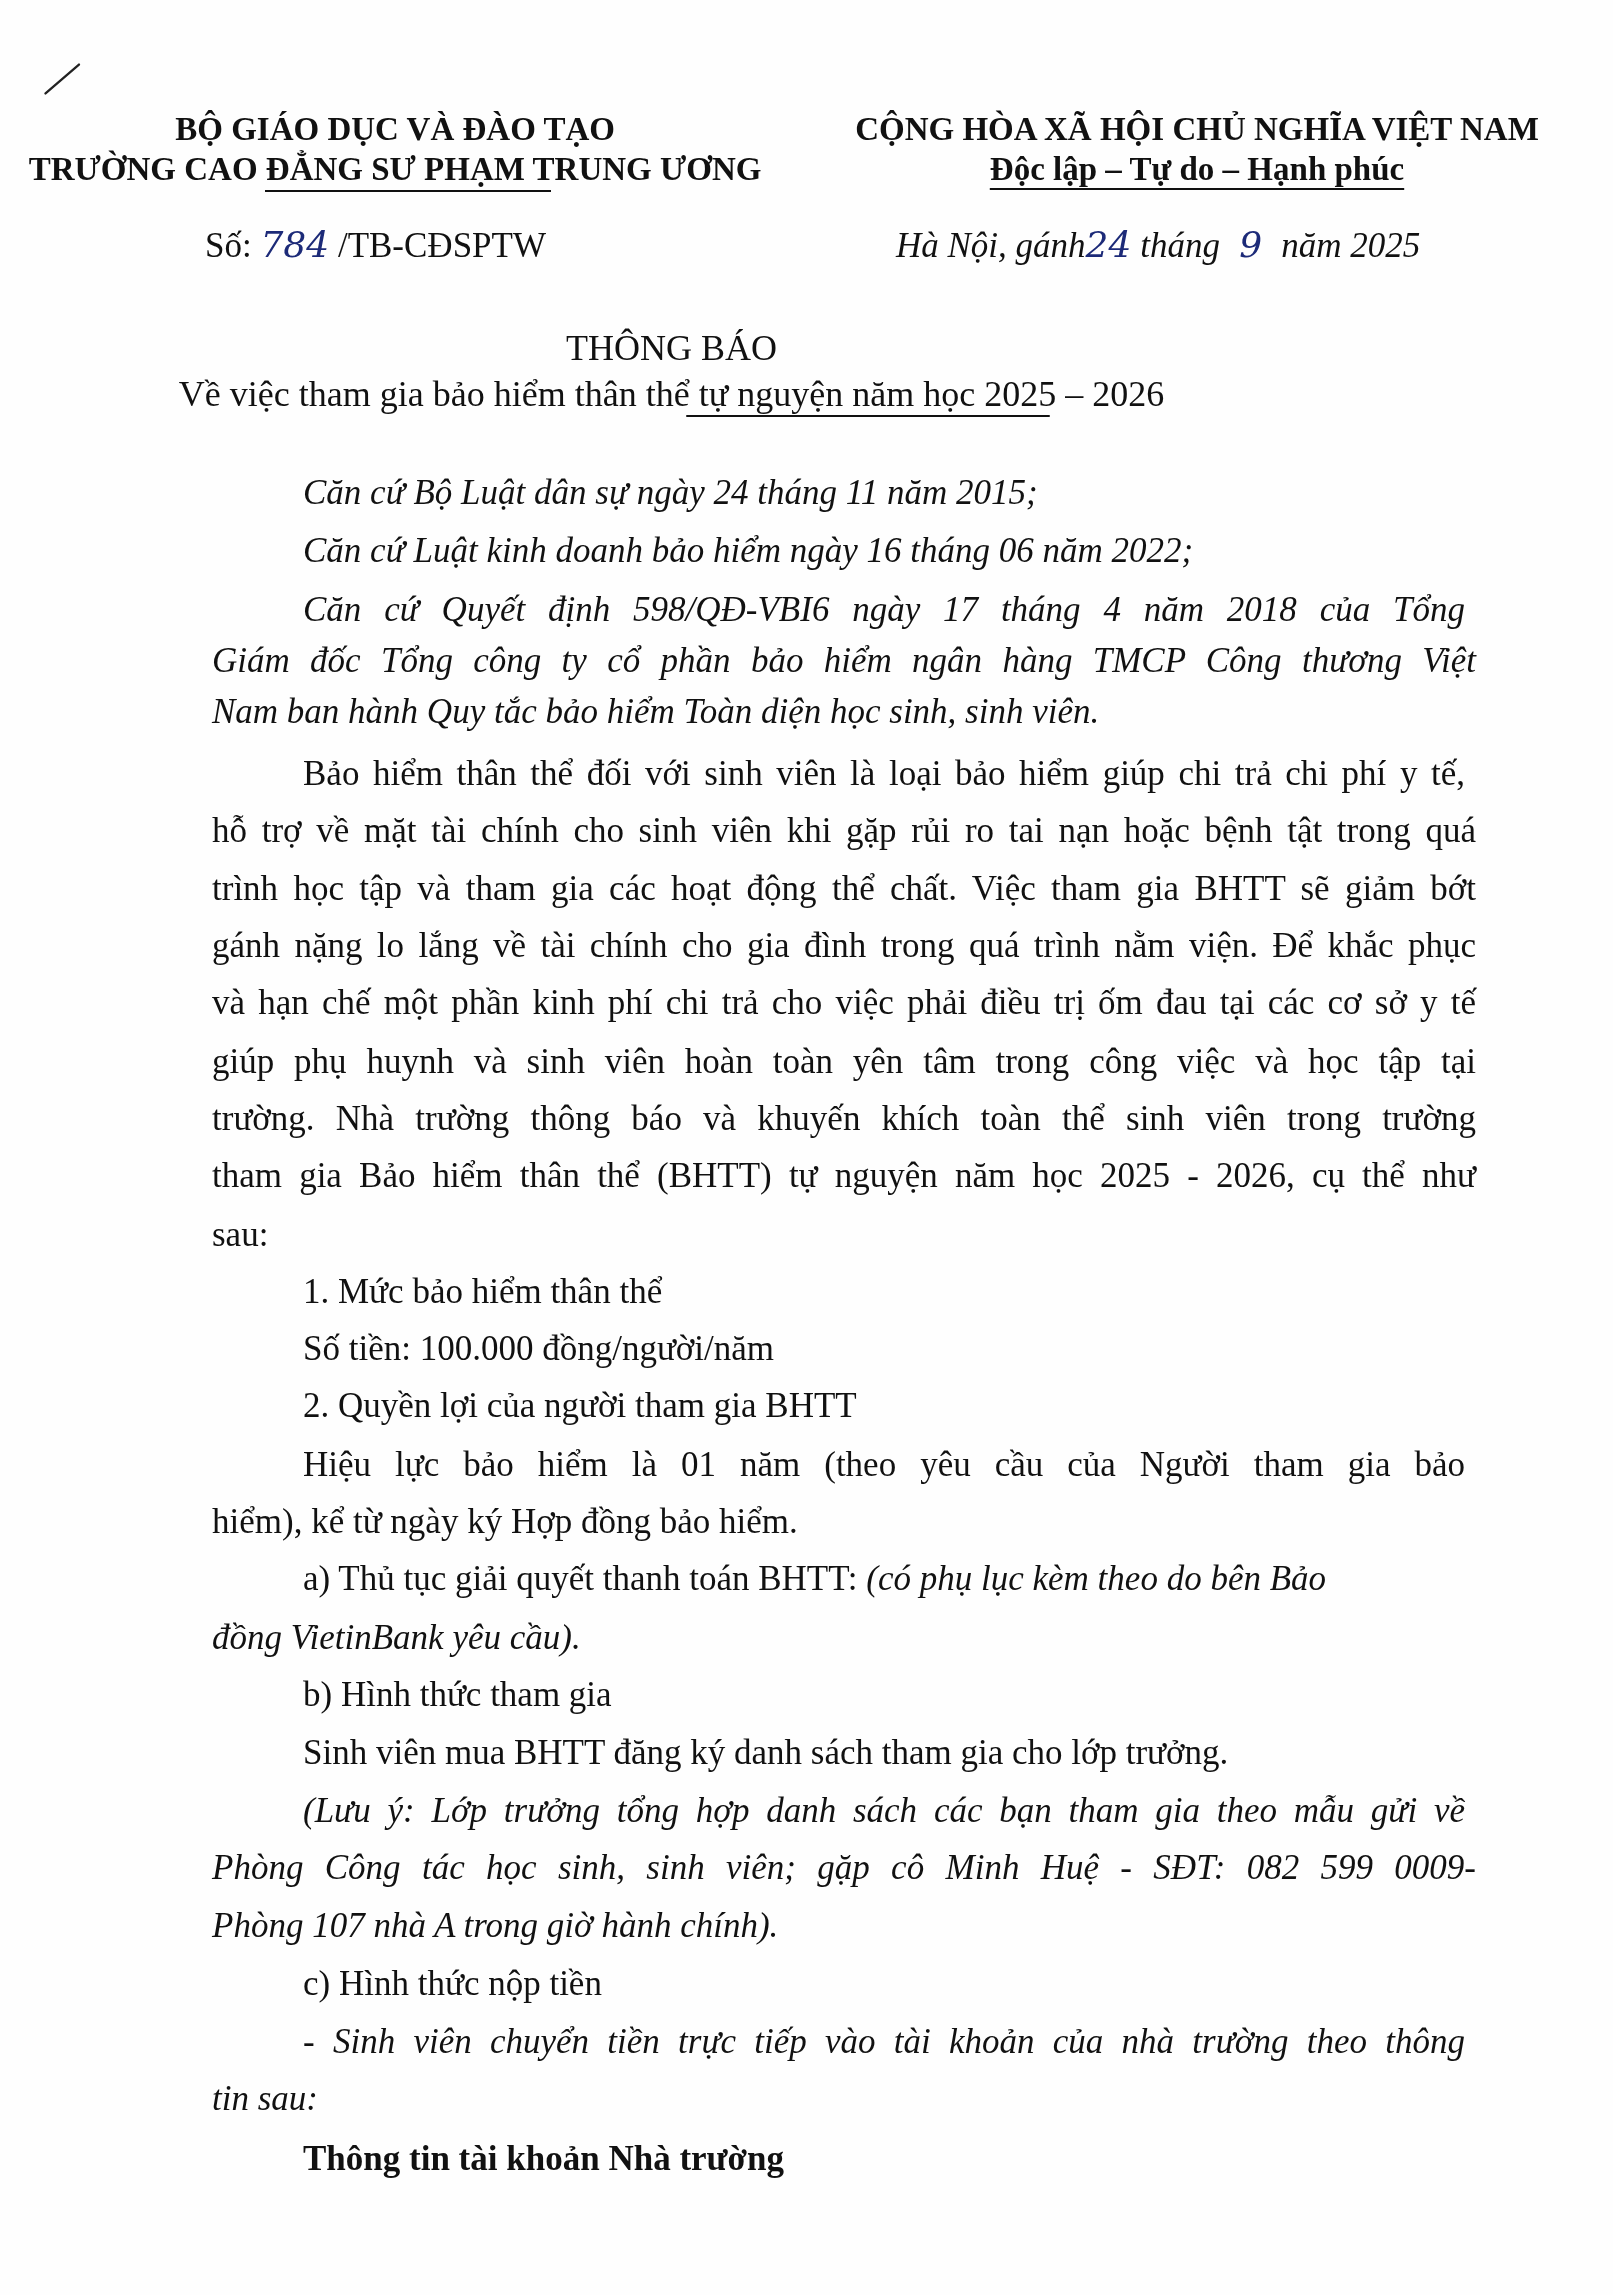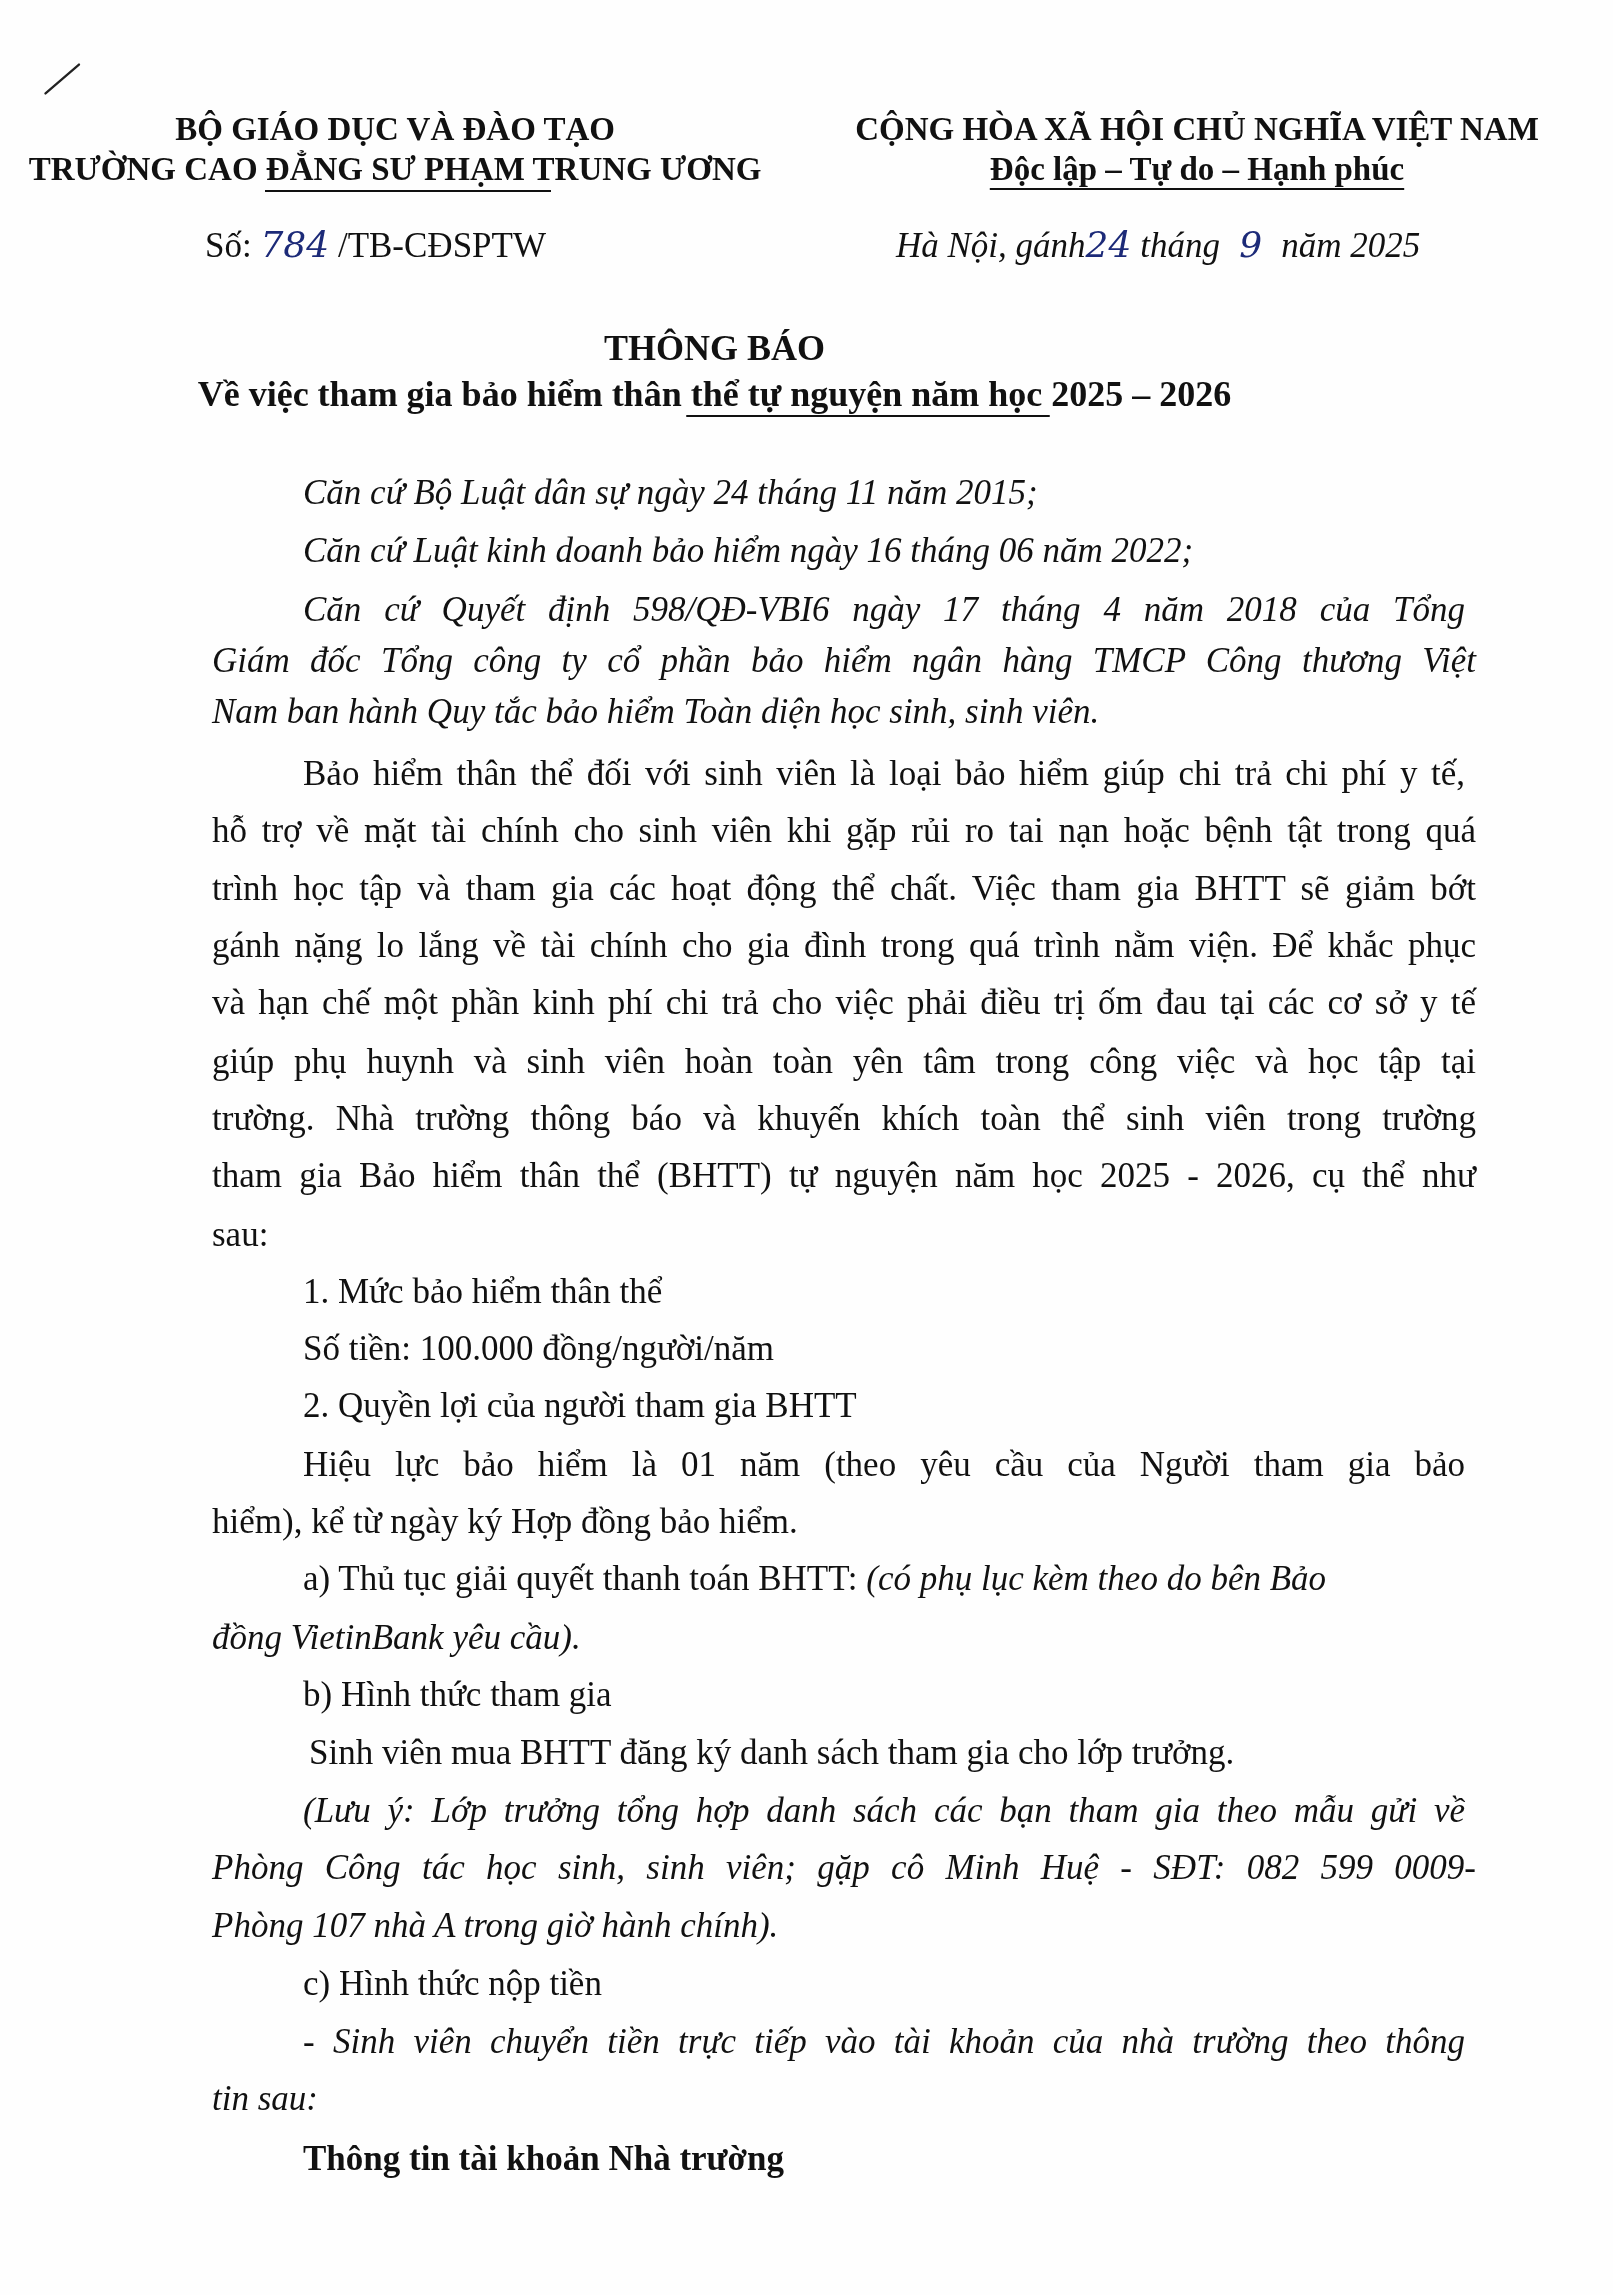--- a/index.html
+++ b/index.html
@@ -11,21 +11,21 @@
   .page { position: absolute; left: 0; top: 0; width: 1614px; height: 2295px; background: #fefefe; }
   .abs { position: absolute; white-space: nowrap; }
   .pen-mark { position: absolute; left: 44px; top: 60px; width: 38px; height: 38px; }
   .hdr { font-weight: bold; font-size: 33px; text-align: center; letter-spacing: 0px; }
   .hdr-left { left: 22.6px; width: 745px; }
   .hdr-right { left: 798px; width: 798px; }
   .ul { text-decoration: underline; text-decoration-thickness: 2.3px; text-underline-offset: 7.5px; }
   .hand { color: #1c2a78; font-family: "DejaVu Serif", serif; font-style: italic; font-size: 36px; }
   .num-line { font-size: 35px; }
   .date-line { font-size: 35px; font-style: italic; }
-  .title { font-weight: bold; font-size: 36px; left: 0; width: 1343px; text-align: center; padding-left: 43px; }
+  .title { font-weight: normal; font-size: 36px; left: 0; width: 1343px; text-align: center; }
   .body-line { font-size: 35px; left: 212px; width: 1264px; }
   .body-line.indent { left: 303px; width: 1162px; }
   .italic { font-style: italic; }
   .bold { font-weight: bold; }
   .justify { text-align: justify; text-align-last: justify; white-space: normal; }
 </style>
 </head>
 <body>
 
 <div class="page">
@@ -79,21 +79,21 @@
   <div class="abs body-line indent" style="top:1386px;">2. Quyền lợi của người tham gia BHTT</div>
   <div class="abs body-line indent justify" style="top:1445px;">Hiệu lực bảo hiểm là 01 năm (theo yêu cầu của Người tham gia bảo</div>
   <div class="abs body-line" style="top:1502px;">hiểm), kể từ ngày ký Hợp đồng bảo hiểm.</div>
 
   <div class="abs body-line indent" style="top:1559px;">
     <span>a) Thủ tục giải quyết thanh toán BHTT: </span><span class="italic">(có phụ lục kèm theo do bên Bảo</span>
   </div>
   <div class="abs body-line italic" style="top:1618px;">đồng VietinBank yêu cầu).</div>
 
   <div class="abs body-line indent" style="top:1675px;">b) Hình thức tham gia</div>
-  <div class="abs body-line indent" style="top:1733px;margin-left:6px;">Sinh viên mua BHTT đăng ký danh sách tham gia cho lớp trưởng.</div>
+  <div class="abs body-line indent" style="top:1733px;">Sinh viên mua BHTT đăng ký danh sách tham gia cho lớp trưởng.</div>
   <div class="abs body-line indent italic justify" style="top:1791px;">(Lưu ý: Lớp trưởng tổng hợp danh sách các bạn tham gia theo mẫu gửi về</div>
   <div class="abs body-line italic justify" style="top:1848px;">Phòng Công tác học sinh, sinh viên; gặp cô Minh Huệ - SĐT: 082 599 0009-</div>
   <div class="abs body-line italic" style="top:1906px;">Phòng 107 nhà A trong giờ hành chính).</div>
 
   <div class="abs body-line indent" style="top:1964px;">c) Hình thức nộp tiền</div>
   <div class="abs body-line indent italic justify" style="top:2022px;">- Sinh viên chuyển tiền trực tiếp vào tài khoản của nhà trường theo thông</div>
   <div class="abs body-line italic" style="top:2079px;">tin sau:</div>
 
   <div class="abs body-line indent bold" style="top:2139px;">Thông tin tài khoản Nhà trường</div>
 </div>

